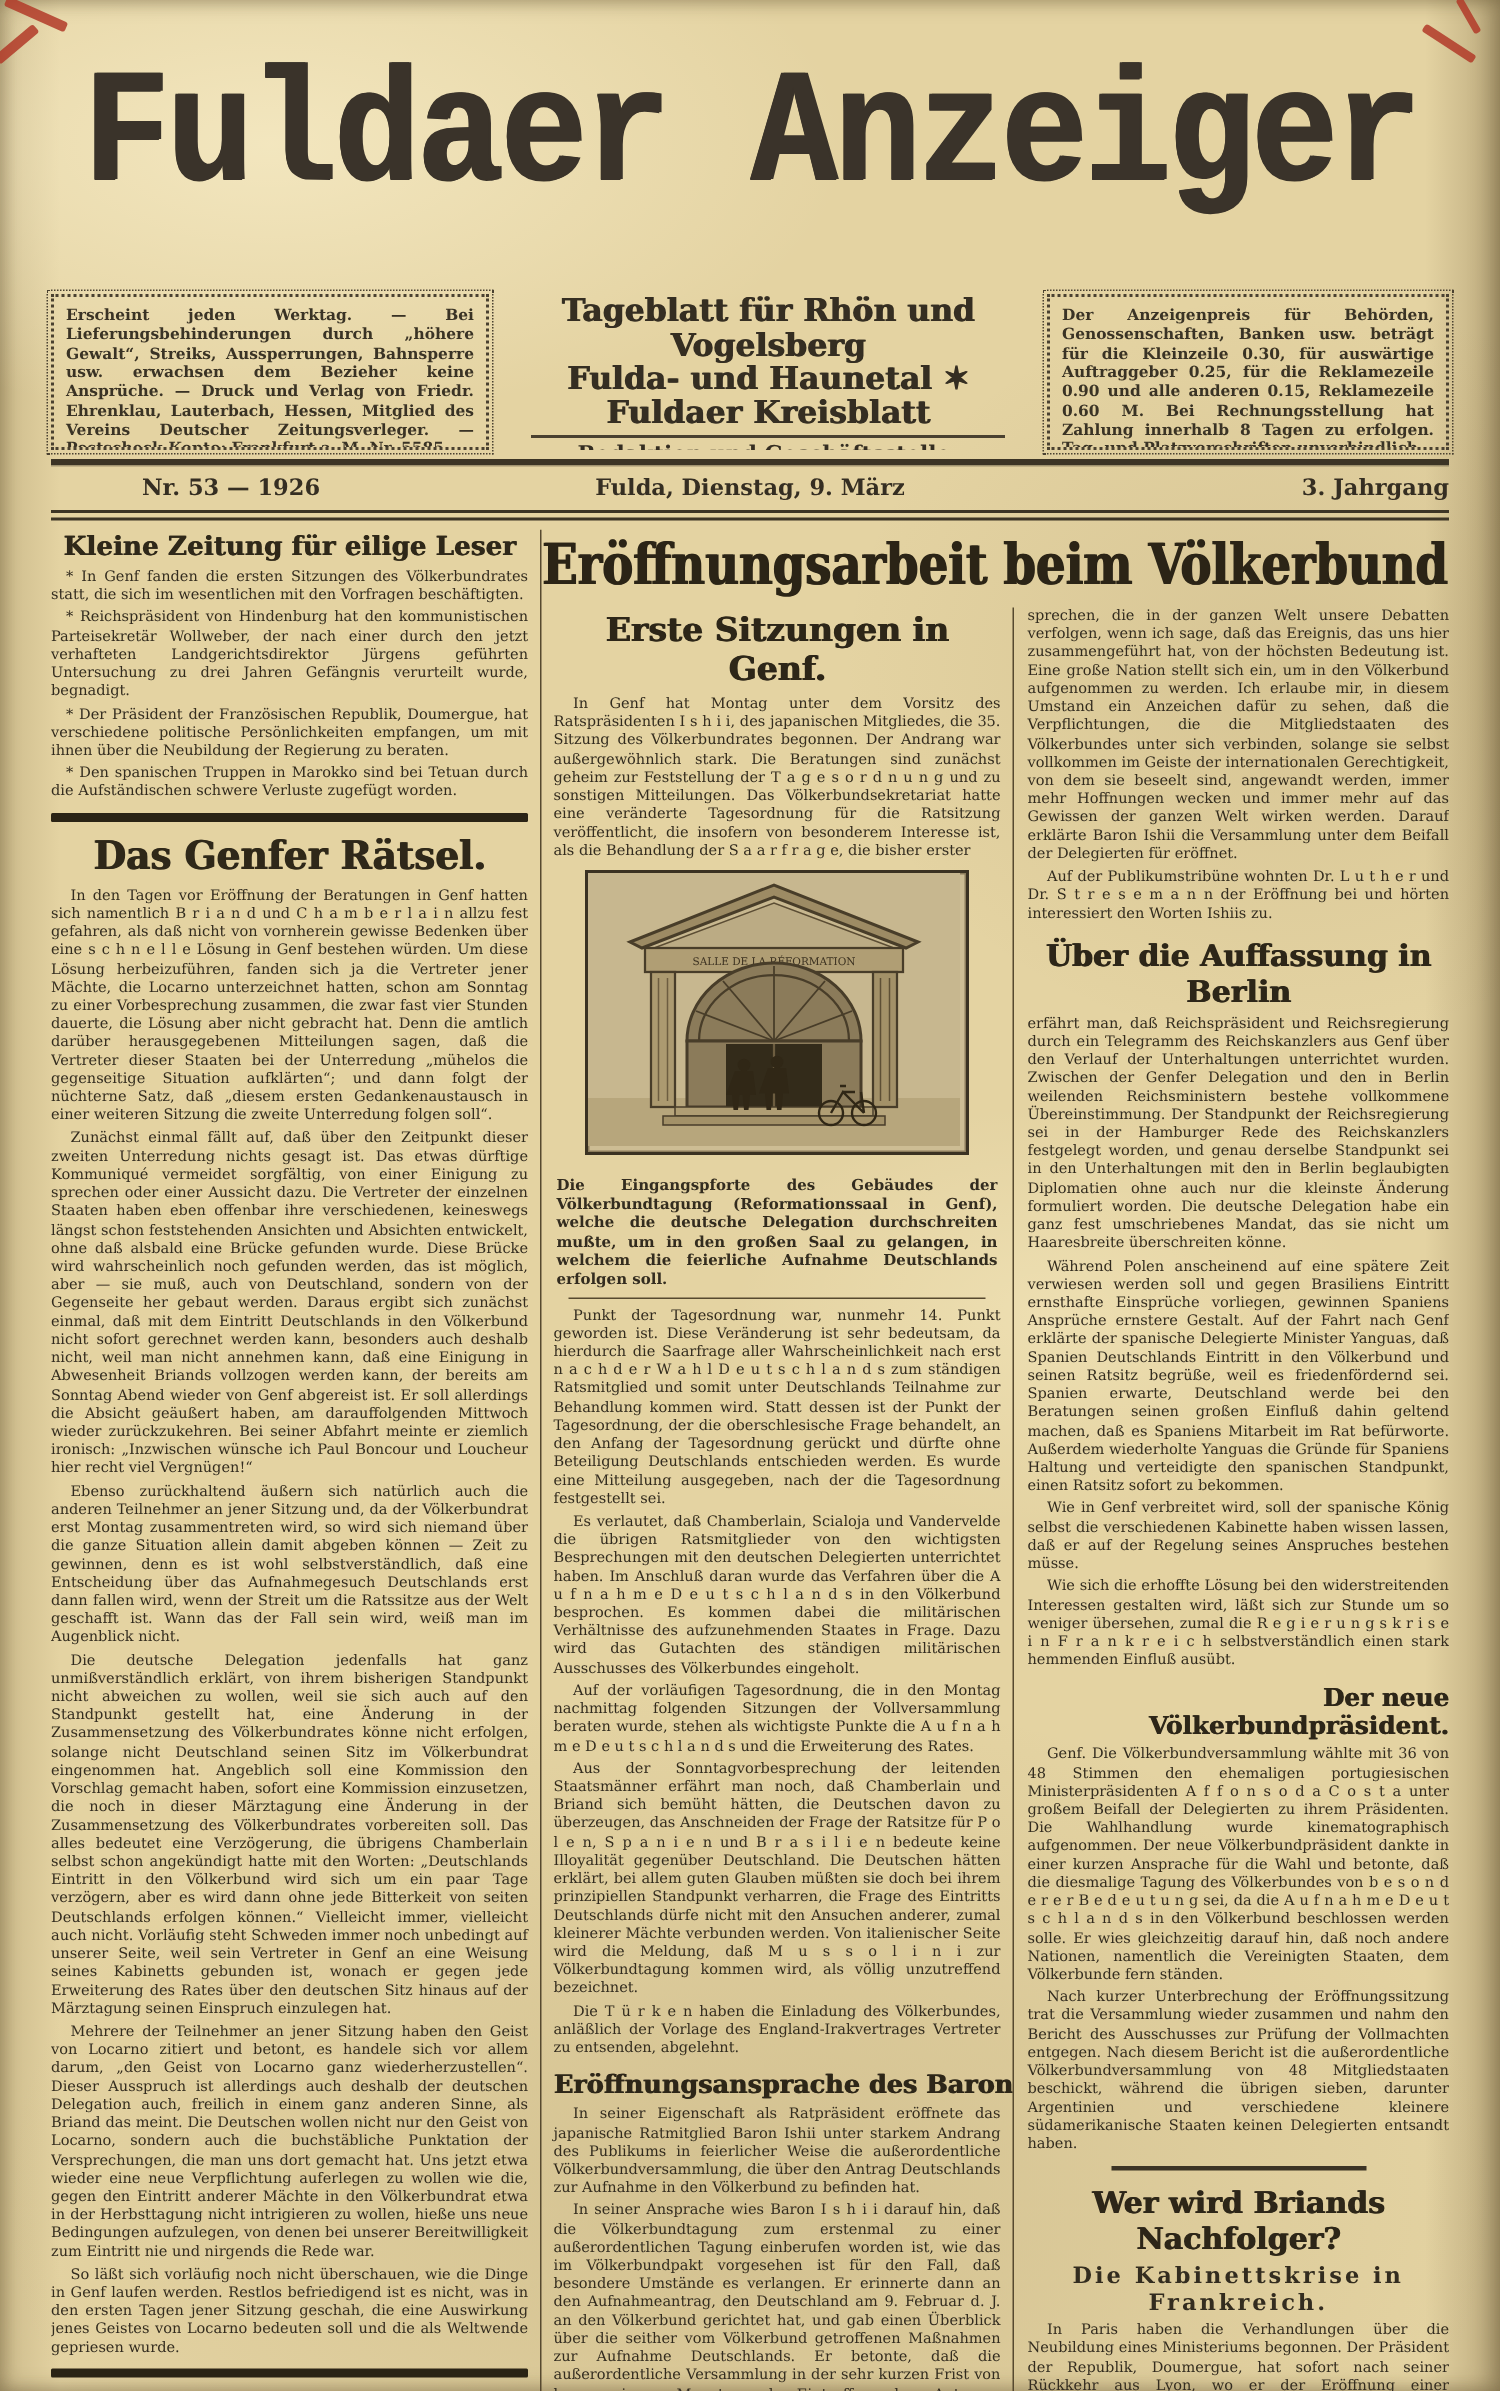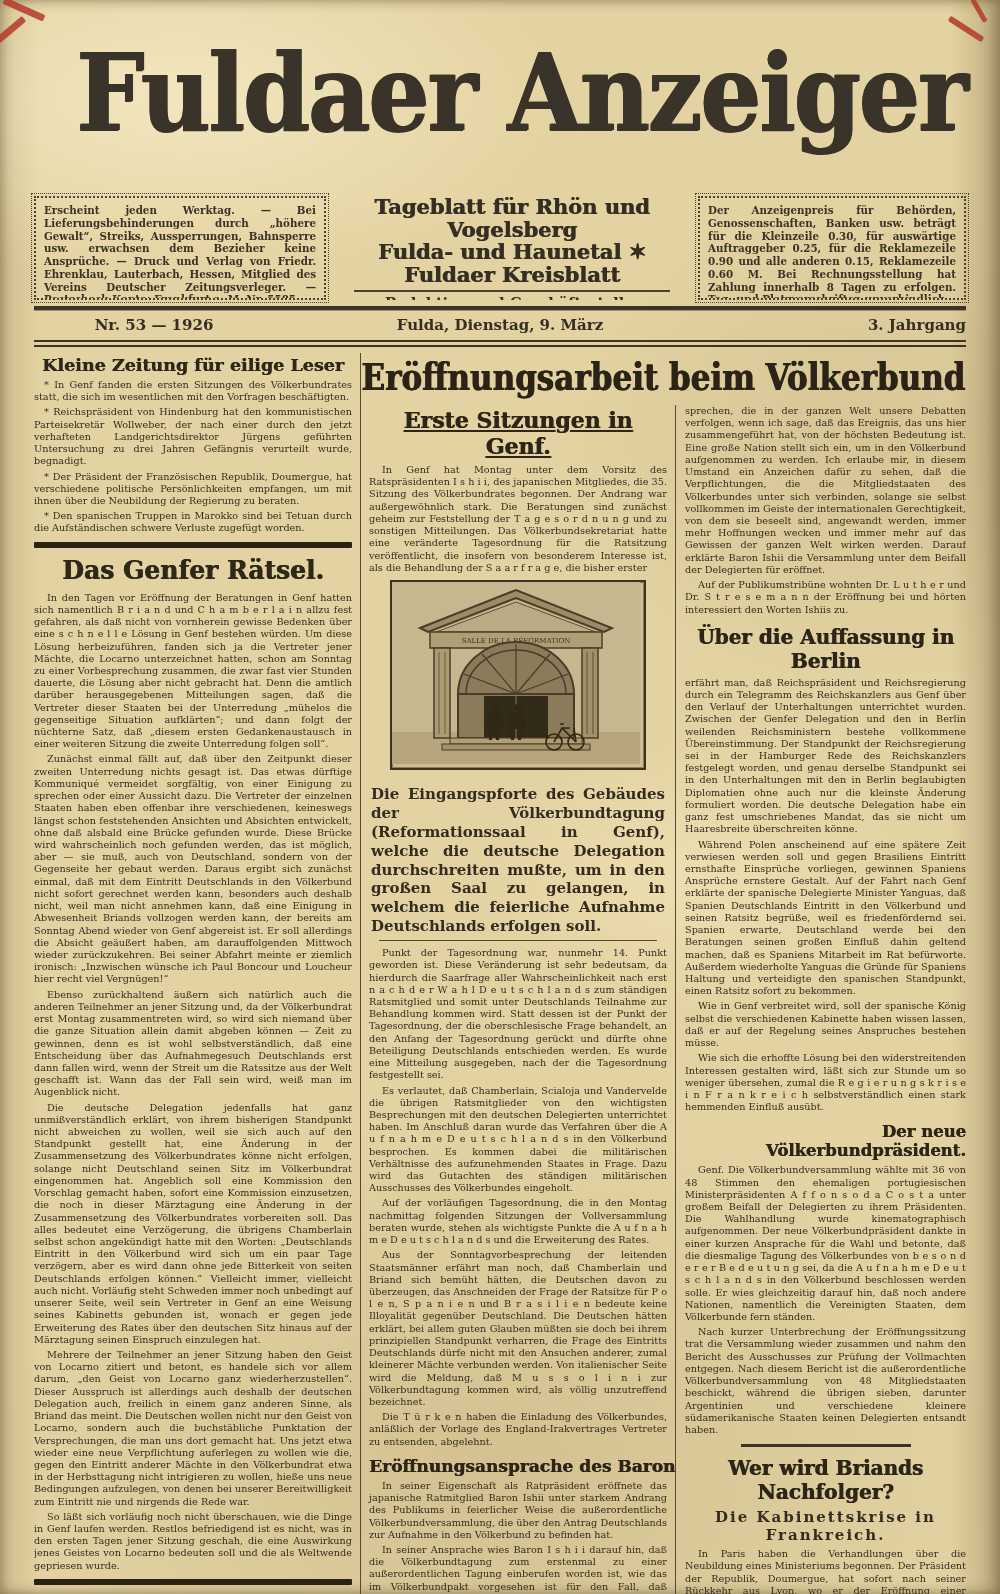--- a/index.html
+++ b/index.html
@@ -24,22 +24,23 @@
 
   
   .red-mark{position:absolute;background:#b23a28;opacity:.85;border-radius:2px;}
   .rm-tl1{left:2px;top:6px;width:44px;height:7px;transform:rotate(24deg);}
   .rm-tl2{left:-6px;top:26px;width:34px;height:7px;transform:rotate(-40deg);}
   .rm-tr1{left:946px;top:26px;width:40px;height:6px;transform:rotate(33deg);}
   .rm-tr2{left:966px;top:8px;width:26px;height:5px;transform:rotate(60deg);}
 
   
   .masthead{
-    text-align:right;padding-top:36px;height:152px;
+    text-align:center;padding-top:36px;height:152px;
     white-space:nowrap;
+    font-family:Liberation Mono, monospace;
   }
   .masthead .title{
     display:inline-block;
     font-size:96px;font-weight:bold;color:#3a332a;
     transform:scaleY(1.12);
     letter-spacing:-2px;
     text-shadow:1.6px 0 0 #3a332a, 0 1px 0 #3a332a;
   }
 
   
@@ -81,28 +82,28 @@
 
   .zaehne{text-align:center;margin-top:8px;}
   .z1{font-size:21px;font-weight:bold;color:#2f2819;text-shadow:.6px 0 0 #2f2819;margin-bottom:1px;text-indent:0;text-align:center;line-height:1.1;}
 
   .headline{
     font-size:31px;font-weight:bold;text-align:center;color:#2b2416;
     transform:scaleY(1.22);transform-origin:top center;
     text-shadow:1px 0 0 #2b2416;
     margin:2px 0 14px;white-space:nowrap;
   }
-  .subhead1{font-size:22px;font-weight:bold;text-align:center;color:#2d2618;text-shadow:.7px 0 0 #2d2618;margin:2px 0 5px;text-decoration:underline;}
+  .subhead1{font-size:22px;font-weight:bold;text-align:center;color:#2d2618;text-shadow:.7px 0 0 #2d2618;margin:2px 0 5px;}
   .subhead2{font-size:17px;font-weight:bold;text-align:center;color:#2d2618;text-shadow:.6px 0 0 #2d2618;margin:8px 0 4px;white-space:nowrap;}
 
   .photo{
     width:252px;margin:6px auto 15px;border:2px solid #3b3222;background:#cdbd94;
     box-shadow:0 0 0 1px #8d7d5c inset;
   }
-  .caption{font-size:15px;font-weight:bold;text-indent:0;text-align:justify;margin:3px 2px 2px;}
+  .caption{font-size:10px;font-weight:bold;text-indent:0;text-align:justify;margin:3px 2px 2px;}
   .hr-thin{border-top:1px solid #56492f;margin:4px 10px 6px;}
 
   .sec-title{font-size:20px;font-weight:bold;text-align:center;color:#2d2618;text-shadow:.7px 0 0 #2d2618;margin:9px 0 4px;}
   .sec-title-sm{font-size:16.5px;font-weight:bold;text-align:right;color:#2d2618;text-shadow:.5px 0 0 #2d2618;margin:9px 0 4px;}
   .sec-sub{font-size:15px;font-weight:bold;text-align:center;letter-spacing:2px;color:#332c1f;margin:0 0 4px;}
   .short-rule{width:170px;height:3px;background:#3c3425;margin:8px auto 6px;}
 </style>
 </head>
 <body>
 

